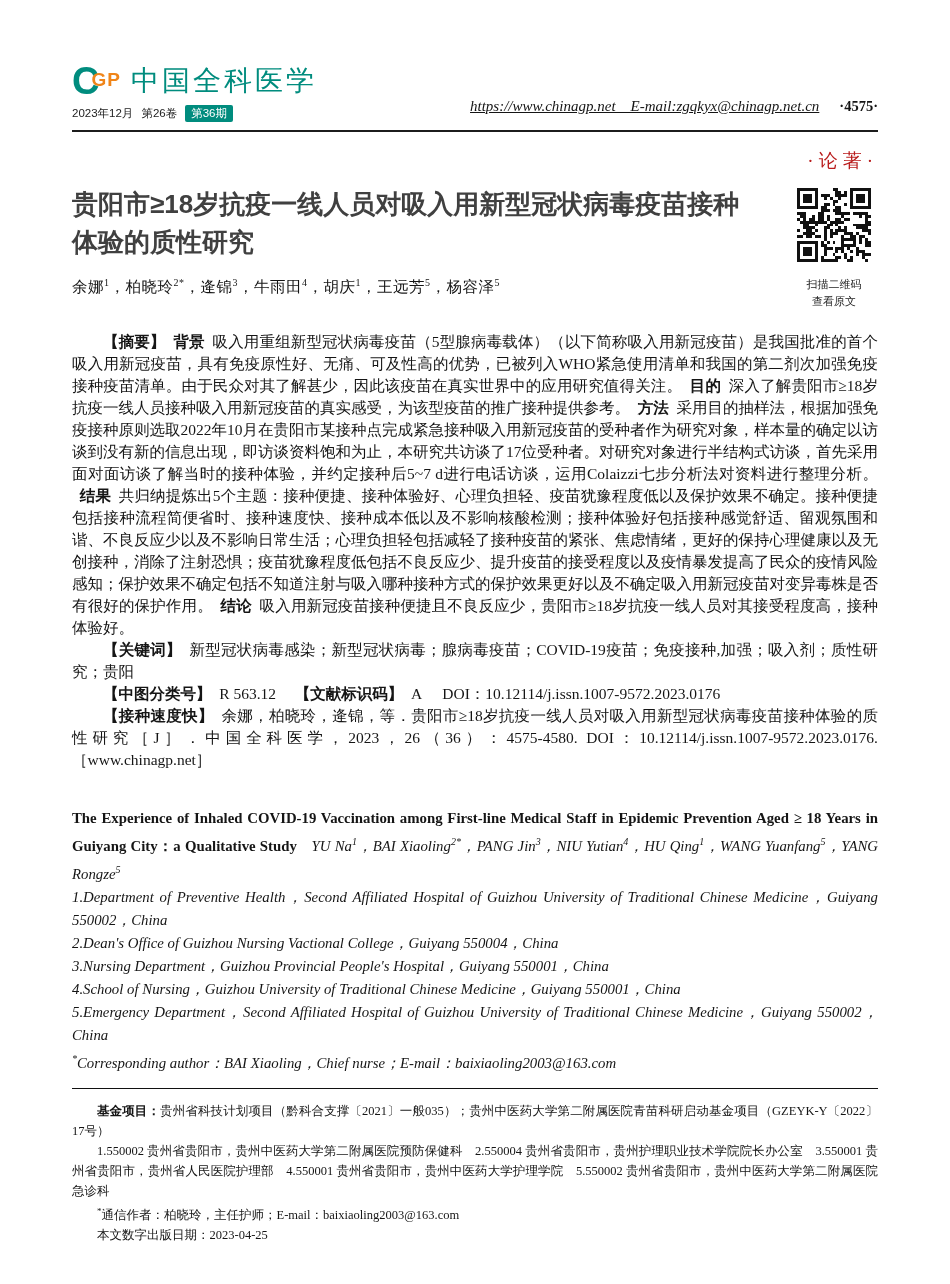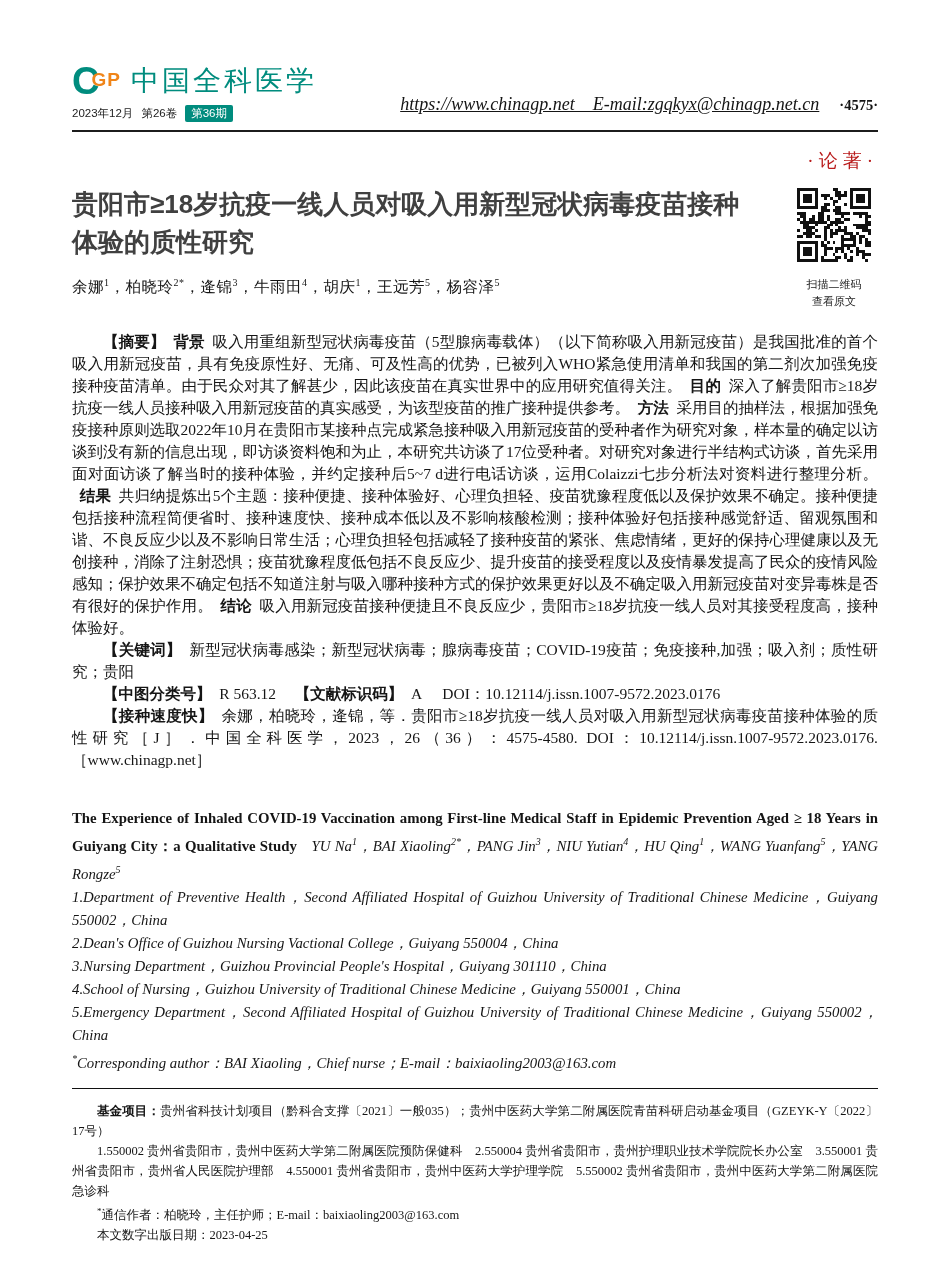--- a/index.html
+++ b/index.html
@@ -26,21 +26,21 @@
     font-family:"Liberation Sans","DejaVu Sans",sans-serif;
     font-weight:400;font-size:28px;color:var(--teal);letter-spacing:3px;
   }
   .issue-row{
     display:flex;align-items:center;gap:8px;
     font-family:"Liberation Sans","DejaVu Sans",sans-serif;
     font-size:11.5px;color:#222;
   }
   .issue-chip{background:var(--teal);color:#fff;padding:1px 6px;border-radius:2px;}
   .head-right{display:flex;align-items:baseline;gap:20px;padding-bottom:6px;}
-  .url-line{font-style:italic;text-decoration:underline;font-size:18px;}
+  .url-line{font-style:italic;text-decoration:underline;font-size:15px;}
   .page-num{font-weight:700;font-size:14.5px;}
   .head-rule{border-top:2px solid #1c1c1c;margin-top:8px;}
 
   
   .section-label{
     text-align:right;font-size:19px;letter-spacing:5px;
     margin-top:16px;color:#b91c1c;
   }
 
   
@@ -447,21 +447,21 @@
     <p class="para"><b class="hei">【中图分类号】</b><span class="val">R 563.12</span><b class="hei gap">【文献标识码】</b><span class="val">A</span><span class="doi">DOI：10.12114/j.issn.1007-9572.2023.0176</span></p>
 
     <p class="para"><b class="hei">【接种速度快】</b><span class="after-label">余娜，柏晓玲，逄锦，等．贵阳市≥18岁抗疫一线人员对吸入用新型冠状病毒疫苗接种体验的质性研究［J］．中国全科医学，2023，26（36）：4575-4580. DOI：10.12114/j.issn.1007-9572.2023.0176.［www.chinagp.net］</span></p>
 
   </div>
 
   <div class="en-block">
     <p><b class="en-title">The Experience of Inhaled COVID-19 Vaccination among First-line Medical Staff in Epidemic Prevention Aged ≥ 18 Years in Guiyang City：a Qualitative Study</b><span class="en-authors"><span>YU Na</span><sup>1</sup><span>，</span><span>BAI Xiaoling</span><sup>2*</sup><span>，</span><span>PANG Jin</span><sup>3</sup><span>，</span><span>NIU Yutian</span><sup>4</sup><span>，</span><span>HU Qing</span><sup>1</sup><span>，</span><span>WANG Yuanfang</span><sup>5</sup><span>，</span><span>YANG Rongze</span><sup>5</sup></span></p>
     <p class="affil">1.Department of Preventive Health，Second Affiliated Hospital of Guizhou University of Traditional Chinese Medicine，Guiyang 550002，China</p>
     <p class="affil">2.Dean's Office of Guizhou Nursing Vactional College，Guiyang 550004，China</p>
-    <p class="affil">3.Nursing Department，Guizhou Provincial People's Hospital，Guiyang 301110，China</p>
+    <p class="affil">3.Nursing Department，Guizhou Provincial People's Hospital，Guiyang 550001，China</p>
     <p class="affil">4.School of Nursing，Guizhou University of Traditional Chinese Medicine，Guiyang 550001，China</p>
     <p class="affil">5.Emergency Department，Second Affiliated Hospital of Guizhou University of Traditional Chinese Medicine，Guiyang 550002，China</p>
     <p class="affil"><sup>*</sup><span>Corresponding author：BAI Xiaoling，Chief nurse；E-mail：baixiaoling2003@163.com</span></p>
   </div>
 
 </div>
 
 <div class="footnotes">
   <p class="fn"><b class="hei">基金项目：</b><span>贵州省科技计划项目（黔科合支撑〔2021〕一般035）；贵州中医药大学第二附属医院青苗科研启动基金项目（GZEYK-Y〔2022〕17号）</span></p>
   <p class="fn">1.550002 贵州省贵阳市，贵州中医药大学第二附属医院预防保健科　2.550004 贵州省贵阳市，贵州护理职业技术学院院长办公室　3.550001 贵州省贵阳市，贵州省人民医院护理部　4.550001 贵州省贵阳市，贵州中医药大学护理学院　5.550002 贵州省贵阳市，贵州中医药大学第二附属医院急诊科</p>

